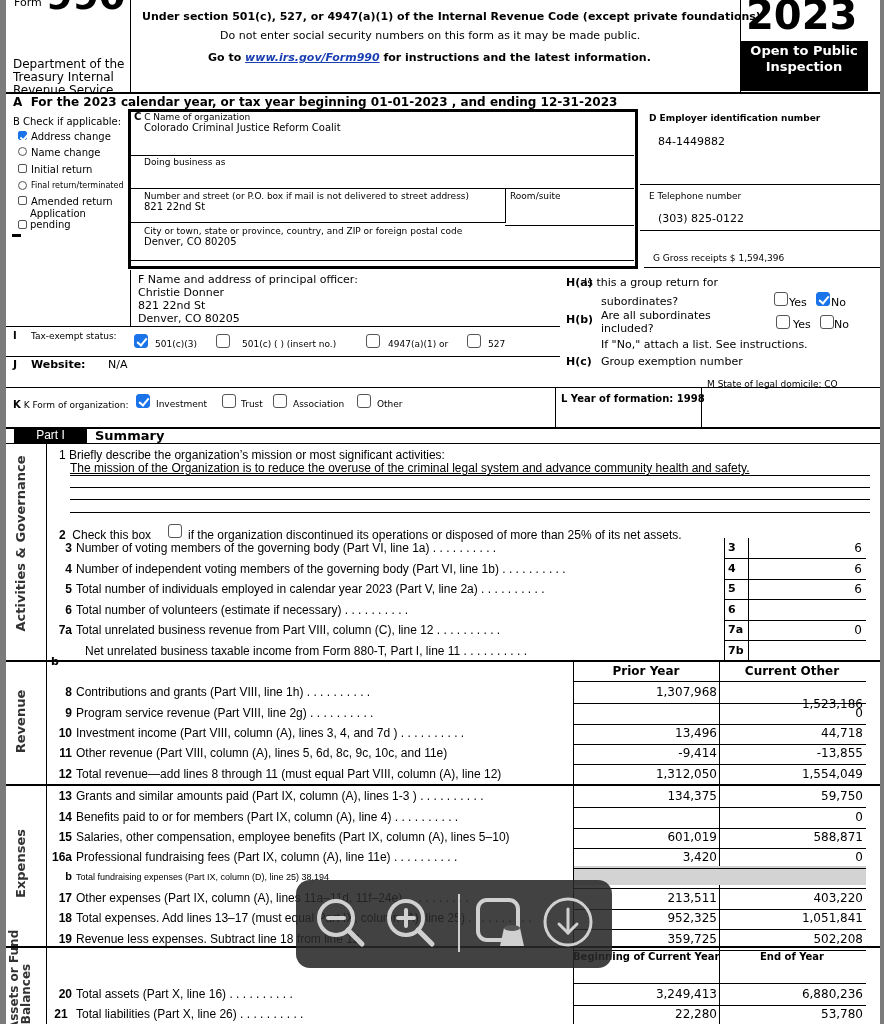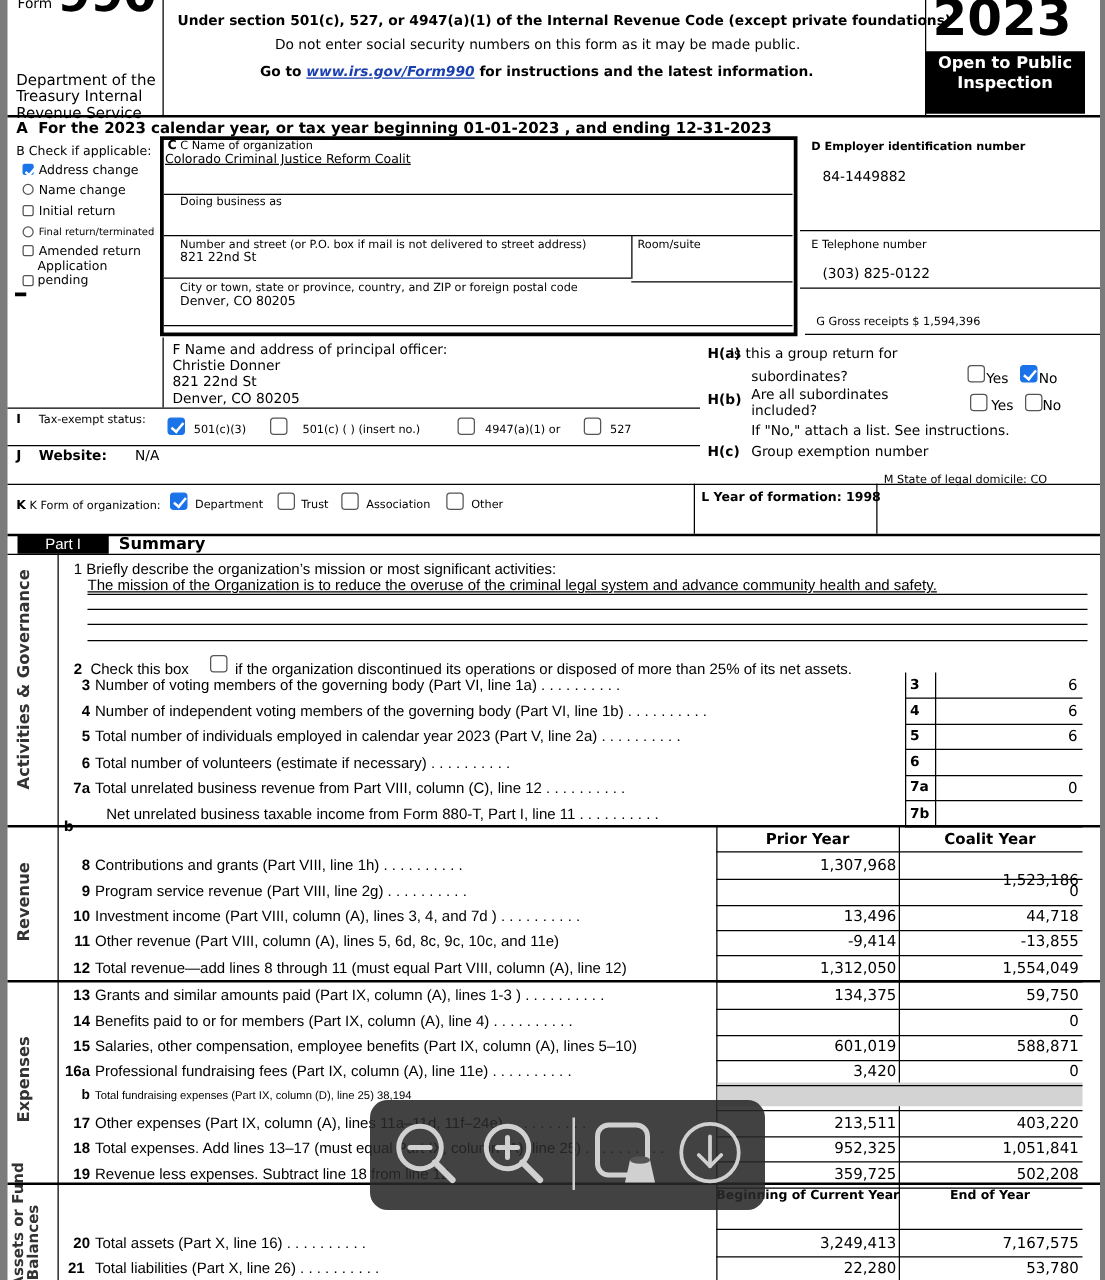--- a/index.html
+++ b/index.html
@@ -71,21 +71,21 @@
   <div class="abs" style="left:31px;top:181px;font-size:8px;">Final return/terminated</div>
   <div class="cb small" style="left:18px;top:196px;"></div>
   <div class="abs t10" style="left:31px;top:196px;">Amended return</div>
   <div class="cb small" style="left:18px;top:220px;"></div>
   <div class="abs t10" style="left:20px;top:208px;width:100px;white-space:normal;line-height:11px;padding-left:10px;">Application pending</div>
   <div style="position:absolute;left:12px;top:234px;width:9px;height:3px;background:#000;"></div>
 </div>
 
 <div style="position:absolute;left:128px;top:109px;width:510px;height:160px;border:3px solid #000;"></div>
 <div class="abs t9" style="left:134px;top:111px;"><span class="b" style="font-size:10px;">C</span> <span>C Name of organization</span></div>
-<div class="abs t10" style="left:132px;top:122px;text-decoration:underline;">Colorado Criminal Justice Reform Coalit</div>
+<div class="abs t10" style="left:144px;top:122px;">Colorado Criminal Justice Reform Coalit</div>
 <div class="hline" style="left:131px;top:155px;width:503px;"></div>
 <div class="abs t9" style="left:144px;top:157px;">Doing business as</div>
 <div class="hline" style="left:131px;top:188px;width:503px;"></div>
 <div class="abs t9" style="left:144px;top:191px;">Number and street (or P.O. box if mail is not delivered to street address)</div>
 <div class="abs t10" style="left:144px;top:201px;">821 22nd St</div>
 <div class="vline" style="left:505px;top:188px;height:35px;"></div>
 <div class="abs t9" style="left:510px;top:191px;">Room/suite</div>
 <div class="hline" style="left:131px;top:222px;width:374px;"></div>
 <div class="hline" style="left:505px;top:225px;width:129px;"></div>
 <div class="abs t9" style="left:144px;top:226px;">City or town, state or province, country, and ZIP or foreign postal code</div>
@@ -138,21 +138,21 @@
 <div class="abs t9" style="left:488px;top:339px;">527</div>
 <div class="hline" style="left:6px;top:356px;width:554px;"></div>
 
 <div class="abs t11 b" style="left:13px;top:358px;">J</div>
 <div class="abs t11 b" style="left:31px;top:358px;">Website:</div>
 <div class="abs t11" style="left:108px;top:358px;">N/A</div>
 <div class="hline" style="left:6px;top:387px;width:874px;"></div>
 
 <div class="abs t9" style="left:13px;top:399px;"><span class="b" style="font-size:10px;">K</span> <span>K Form of organization:</span></div>
 <div class="cb big on" style="left:136px;top:394px;"></div>
-<div class="abs t9" style="left:156px;top:399px;">Department</div>
+<div class="abs t9" style="left:156px;top:399px;">Investment</div>
 <div class="cb big" style="left:222px;top:394px;"></div>
 <div class="abs t9" style="left:241px;top:399px;">Trust</div>
 <div class="cb big" style="left:273px;top:394px;"></div>
 <div class="abs t9" style="left:293px;top:399px;">Association</div>
 <div class="cb big" style="left:357px;top:394px;"></div>
 <div class="abs t9" style="left:377px;top:399px;">Other</div>
 <div class="vline" style="left:555px;top:387px;height:40px;"></div>
 <div class="abs t9" style="left:561px;top:393px;"><span class="b" style="font-size:10px;">L Year of formation: 1998</span></div>
 <div class="vline" style="left:701px;top:387px;height:40px;"></div>
 <div class="abs t9" style="left:707px;top:379px;"><span>M State of legal domicile: CO</span></div>
@@ -209,21 +209,21 @@
     <div class="hline" style="left:724px;top:661px;width:142px;"></div>
   </div>
 <div class="vline" style="left:724px;top:538px;height:122px;"></div>
 <div class="vline" style="left:748px;top:538px;height:122px;"></div>
 
 <div class="hline" style="left:6px;top:660px;width:874px;height:2px;"></div>
 <div class="abs t12 b" style="left:51px;top:655px;font-size:11px;">b</div>
 <div class="vline" style="left:573px;top:660px;height:364px;"></div>
 <div class="vline" style="left:719px;top:660px;height:364px;"></div>
 <div class="abs t12 b" style="left:573px;top:664px;width:146px;text-align:center;">Prior Year</div>
-<div class="abs t12 b" style="left:719px;top:664px;width:146px;text-align:center;">Coalit Year</div>
+<div class="abs t12 b" style="left:719px;top:664px;width:146px;text-align:center;">Current Other</div>
 <div class="hline" style="left:573px;top:681px;width:293px;"></div>
 <div id="rev-lines">
     <div class="line-lbl cond" style="left:50px;top:685px;"><span class="n" style="width:22px;text-align:right;margin-right:4px;">8</span><span>Contributions and grants (Part VIII, line 1h) .  .  .  .  .  .  .  .  .  .</span></div>
     <div class="num" style="left:575px;width:142px;top:685px;">1,307,968</div>
     <div class="num" style="left:721px;width:142px;top:685px;margin-top:12px;">1,523,186</div>
     <div class="hline" style="left:573px;top:703px;width:293px;"></div>
     <div class="line-lbl cond" style="left:50px;top:706px;"><span class="n" style="width:22px;text-align:right;margin-right:4px;">9</span><span>Program service revenue (Part VIII, line 2g) .  .  .  .  .  .  .  .  .  .</span></div>
     <div class="num" style="left:575px;width:142px;top:706px;"></div>
     <div class="num" style="left:721px;width:142px;top:706px;">0</div>
     <div class="hline" style="left:573px;top:724px;width:293px;"></div>
@@ -276,21 +276,21 @@
     <div class="num" style="left:721px;width:142px;top:932px;">502,208</div>
     <div class="hline" style="left:573px;top:950px;width:293px;"></div>
   </div>
 <div class="hline" style="left:6px;top:946px;width:874px;height:2px;"></div>
 <div class="abs b" style="left:573px;top:951px;width:146px;text-align:center;font-size:10px;">Beginning of Current Year</div>
 <div class="abs b" style="left:719px;top:951px;width:146px;text-align:center;font-size:10px;">End of Year</div>
 <div class="hline" style="left:573px;top:983px;width:293px;"></div>
 <div id="net-lines">
     <div class="line-lbl cond" style="left:50px;top:987px;"><span class="n" style="width:22px;text-align:right;margin-right:4px;">20</span><span>Total assets (Part X, line 16) .  .  .  .  .  .  .  .  .  .</span></div>
     <div class="num" style="left:575px;width:142px;top:987px;">3,249,413</div>
-    <div class="num" style="left:721px;width:142px;top:987px;">7,167,575</div>
+    <div class="num" style="left:721px;width:142px;top:987px;">6,880,236</div>
     <div class="hline" style="left:573px;top:1005px;width:293px;"></div>
     <div class="line-lbl cond" style="left:50px;top:1007px;"><span class="n" style="width:22px;text-align:center;margin-right:4px;">21</span><span>Total liabilities (Part X, line 26) .  .  .  .  .  .  .  .  .  .</span></div>
     <div class="num" style="left:575px;width:142px;top:1007px;">22,280</div>
     <div class="num" style="left:721px;width:142px;top:1007px;">53,780</div>
   </div>
 
 <div class="toolbar">
   <div class="tb-btn" style="left:16px;">
     <svg width="56" height="56" viewBox="0 0 56 56">
       <circle cx="24" cy="24" r="17" fill="none" stroke="#d0d0d0" stroke-width="4"></circle>

